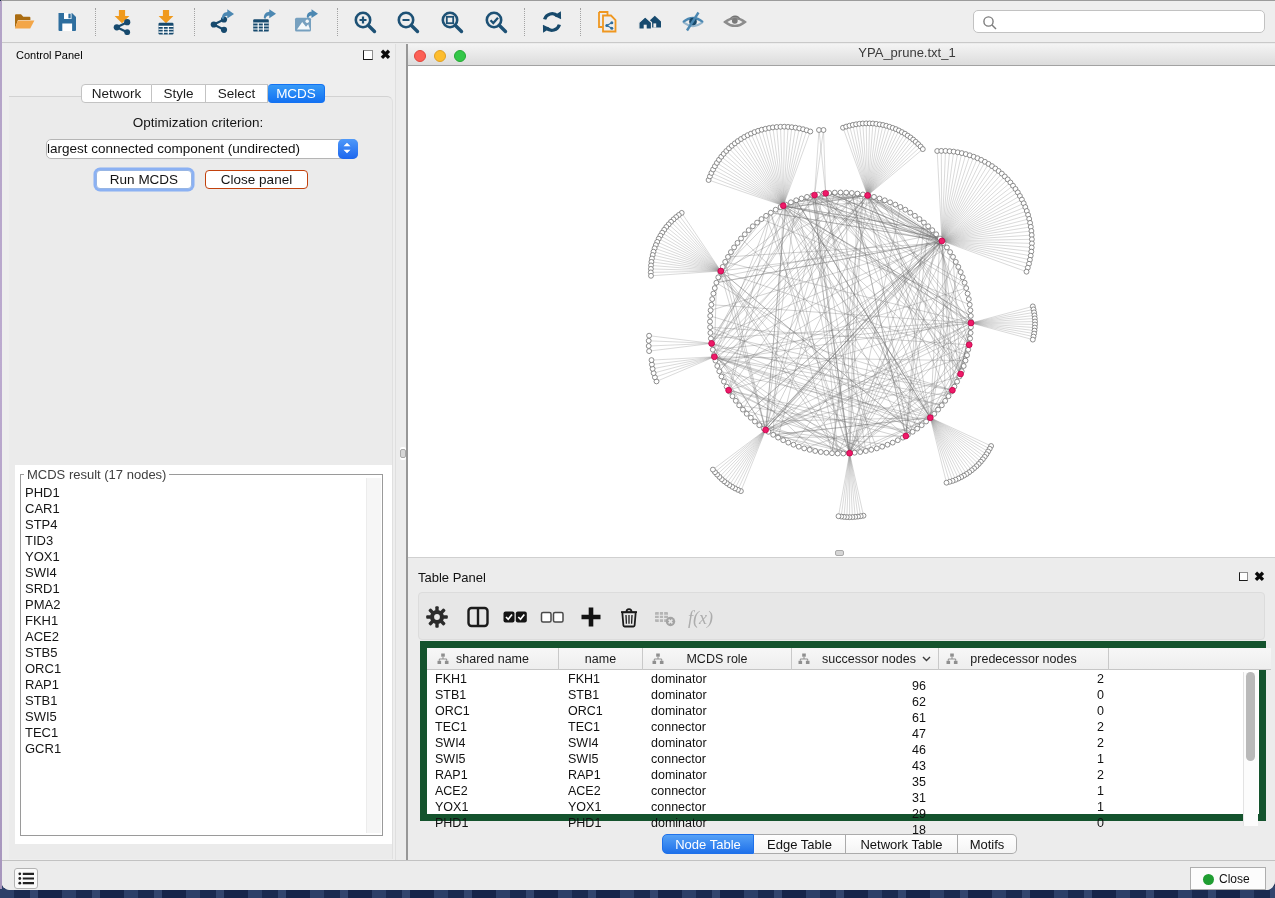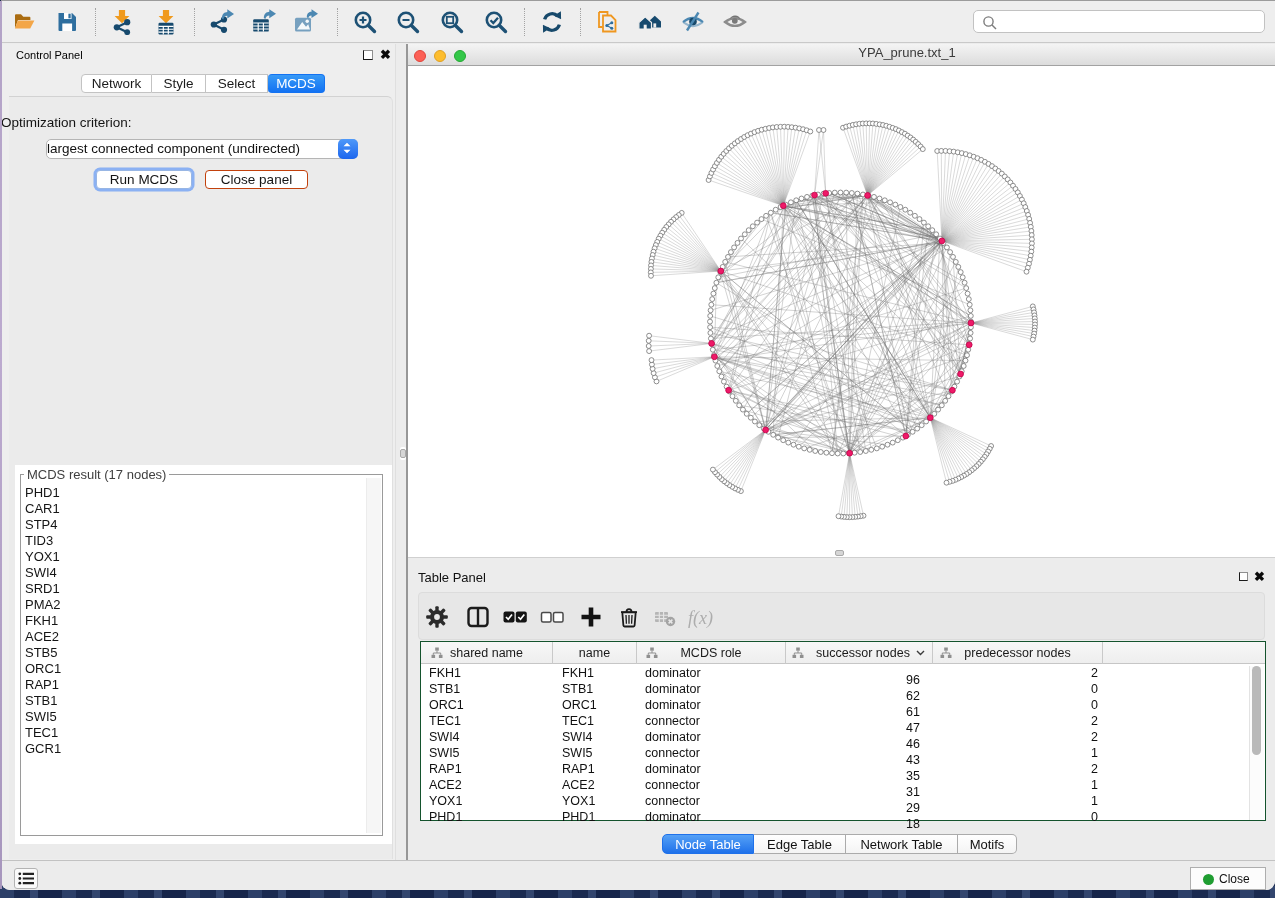--- a/index.html
+++ b/index.html
@@ -9,26 +9,26 @@
 
 #tbar{position:absolute;left:0;top:0;width:1274px;height:42px;background:#eeeeee;border-bottom:1px solid #c9c9c9}
 .sep{position:absolute;top:7px;height:28px;width:0;border-left:1px dotted #a3a3a3}
 .ticon{position:absolute;top:8px;width:26px;height:26px}
 #search{position:absolute;left:972px;top:9px;width:292px;height:23px;background:#fff;border:1px solid #c2c2c2;border-radius:5px}
 
 #cp{position:absolute;left:0;top:43px;width:394px;height:816px;background:#eeeeee}
 #cptitle{position:absolute;left:15px;top:5px;font-size:11px;color:#000000}
 .wmax{position:absolute;width:10px;height:10px;border:1.6px solid #1a1a1a;border-top-color:#8f8f8f;border-right-color:#8f8f8f;background:#fff}
 .wx{position:absolute;font-size:13px;font-weight:700;color:#0a0a0a}
-#cptabs{position:absolute;left:80px;top:30px;height:29px;display:flex}
+#cptabs{position:absolute;left:80px;top:40px;height:29px;display:flex}
 .ctab{height:19px;background:#fff;border:1px solid #c3c3c3;border-left:none;font-size:13.5px;color:#1a1a1a;display:flex;align-items:center;justify-content:center}
 .ctab.first{border-left:1px solid #c3c3c3;border-radius:4px 0 0 4px}
 .ctab.sel{background:linear-gradient(#379af7,#1372f2);color:#fff;border-color:#1372f2;border-radius:4px}
 #cpbox{position:absolute;left:8px;top:52px;width:384px;height:763px;background:#ebebeb;border-top:1px solid #d2d2d2;border-right:1px solid #e0e0e0;border-radius:0 6px 0 0}
-#optlab{position:absolute;left:0;top:71px;width:394px;font-size:13.5px;color:#141414}
+#optlab{position:absolute;left:0;top:71px;width:394px;text-align:center;font-size:13.5px;color:#141414}
 #combo{position:absolute;left:45px;top:95px;width:312px;height:20px;background:#fff;border:1px solid #b5b5b5;border-radius:5px;font-size:13.5px;color:#111;line-height:18px;}
 #combobtn{position:absolute;right:-1px;top:-1px;width:20px;height:20px;border-radius:5px;background:linear-gradient(#4f99f9,#1c66ee);color:#fff}
 .btn{position:absolute;height:19px;background:#fff;border:1px solid #c2410c;border-radius:4px;font-size:13.5px;color:#141414;text-align:center;line-height:17px}
 #runbtn{left:95px;top:126px;width:96px;box-shadow:0 0 0 2.5px rgba(122,167,245,.85);border-color:#98b6e4}
 #closebtn{left:204px;top:126px;width:103px}
 #mcdswhite{position:absolute;left:14px;top:421px;width:377px;height:379px;background:#fff}
 #mcdsfs{position:absolute;left:19px;top:430px;width:363px;height:362px;border:1px solid #9a9a9a}
 #mcdsleg{position:absolute;left:23px;top:423px;background:#fff;padding:0 3px;font-size:13px;color:#404040}
 #mcdslist{position:absolute;left:24px;top:441px;font-size:13px;color:#151515;line-height:16px}
 #mcdssb{position:absolute;right:1px;top:3px;width:15px;height:355px;background:#f6f6f6;border-left:1px solid #ececec}
@@ -43,21 +43,21 @@
 #nwtitle{position:absolute;left:499px;top:0.5px;transform:translateX(-50%);font-size:13px;color:#3a3a3a}
 #nwcanvas{position:absolute;left:0;top:22px;width:867px;height:491px;background:#fff}
 
 #hdiv{position:absolute;left:407px;top:556px;width:867px;height:8px;background:#ececec;border-top:1px solid #d0d0d0}
 #hhandle{position:absolute;left:834px;top:549px;width:9px;height:6px;background:#d6d6d6;border:1px solid #aaa;border-radius:2px}
 
 #tp{position:absolute;left:407px;top:564px;width:867px;height:295px;background:#ececec}
 #tptitle{position:absolute;left:10px;top:5px;font-size:13px;color:#111}
 #tptools{position:absolute;left:10px;top:27px;width:847px;height:48px;background:#e7e7e7;border:1px solid #dcdcdc;border-radius:4px}
 .tpi{position:absolute;top:11px;width:26px;height:26px}
-#tbl{position:absolute;left:12px;top:76px;width:846px;height:180px;background:#fff;border:1px solid #14532d}
+#tbl{position:absolute;left:12px;top:76px;width:846px;height:180px;background:#fff;border:7px solid #14532d}
 #thead{position:absolute;left:0;top:0;width:844px;height:22px;background:linear-gradient(#f7f7f7,#eee);border-bottom:1px solid #c6c6c6}
 .th{position:absolute;top:0;height:22px;border-right:1px solid #c9c9c9;font-size:12.5px;color:#1a1a1a}
 .th span{position:absolute;left:0;right:0;top:4px;text-align:center}
 .sorti{position:absolute;top:5px;width:12px;height:12px}
 .tr{position:absolute;left:0;width:844px;height:16px;font-size:12.5px;color:#111}
 .c1{position:absolute;left:8px;top:1px}.c2{position:absolute;left:141px;top:1px}
 .c3{position:absolute;left:224px;top:1px}.c4{position:absolute;left:365px;width:134px;top:8px;text-align:right}
 .c5{position:absolute;left:512px;width:165px;top:1px;text-align:right}
 #tsb{position:absolute;right:1px;top:24px;width:15px;height:154px;background:#fcfcfc;border-left:1px solid #e3e3e3}
 #tsbthumb{position:absolute;left:2px;top:0;width:9px;height:89px;background:#b9b9b9;border-radius:5px}

